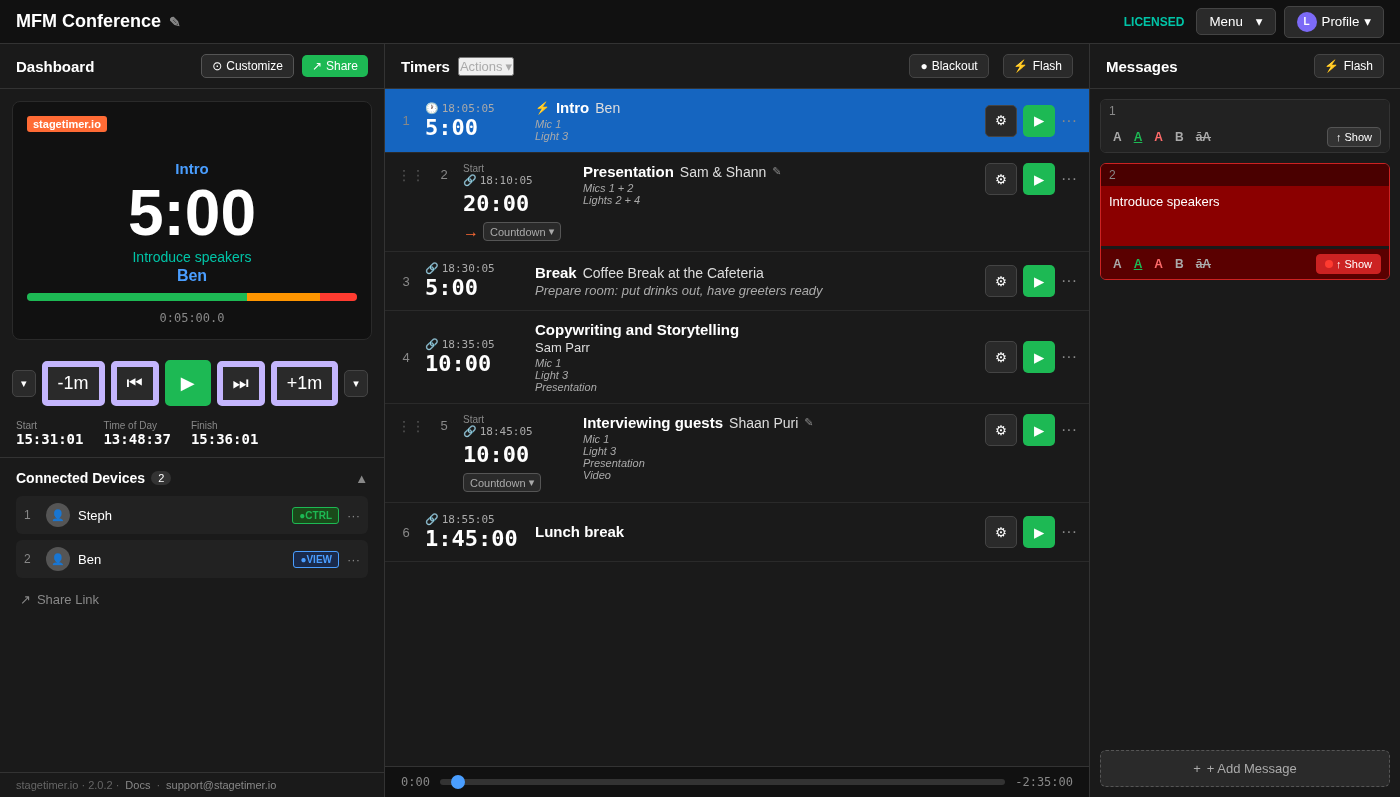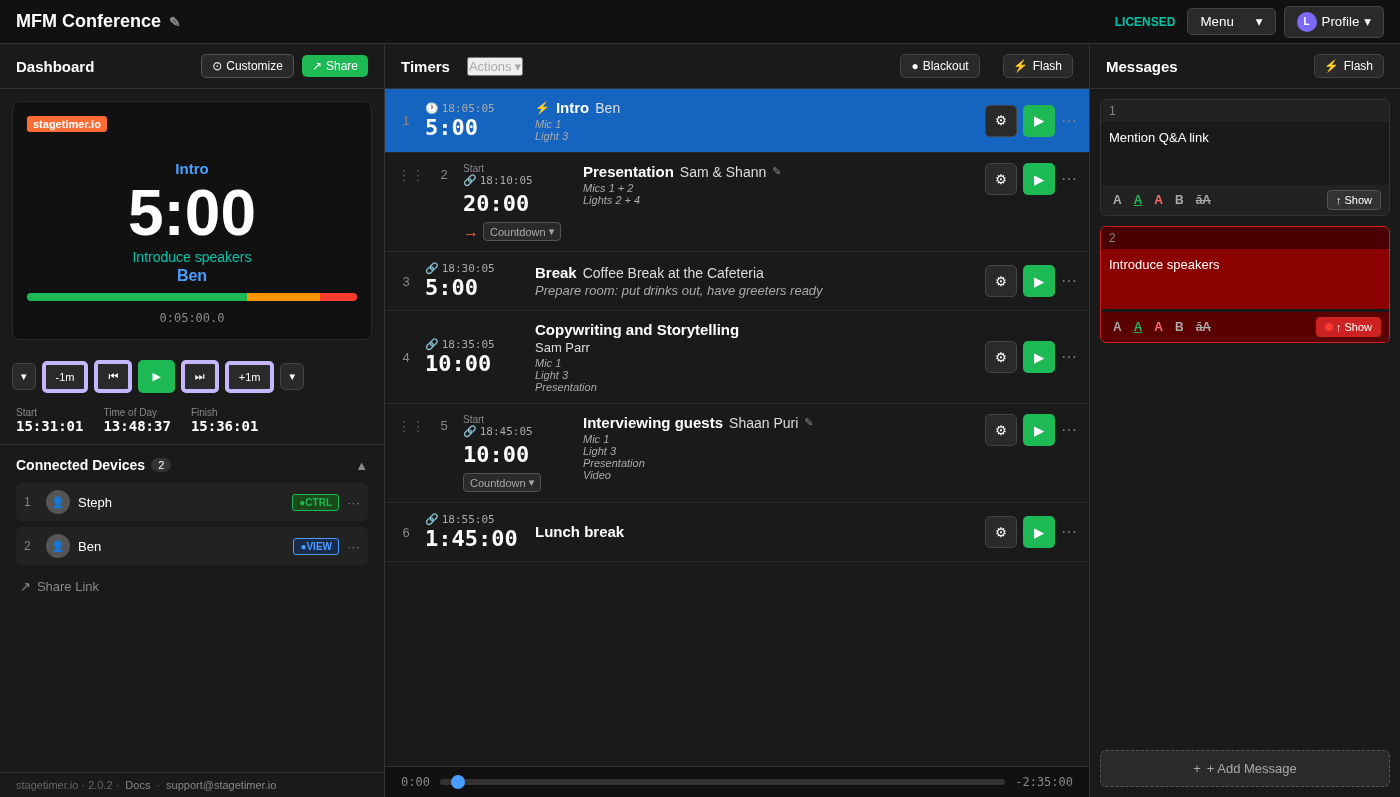--- a/index.html
+++ b/index.html
@@ -4,21 +4,21 @@
   <style>
     * { box-sizing: border-box; margin: 0; padding: 0; }
     body { background: #1a1a1a; color: #fff; font-family: -apple-system, BlinkMacSystemFont, 'Segoe UI', sans-serif; font-size: 13px; overflow: hidden; width: 1400px; height: 797px; }
 
     
     .topnav { display: flex; align-items: center; background: #111; height: 44px; padding: 0 16px; border-bottom: 1px solid #333; }
     .topnav-title { font-size: 18px; font-weight: 700; color: #fff; display: flex; align-items: center; gap: 8px; }
     .topnav-title .edit-icon { color: #888; font-size: 14px; cursor: pointer; }
     .topnav-spacer { flex: 1; }
     .licensed-badge { color: #00c4a7; font-weight: 700; font-size: 12px; margin-right: 12px; }
-    .menu-btn { background: #2a2a2a; border: 1px solid #444; color: #fff; padding: 5px 12px; border-radius: 5px; cursor: pointer; display: flex; align-items: center; gap: 22px; }
+    .menu-btn { background: #2a2a2a; border: 1px solid #444; color: #fff; padding: 5px 12px; border-radius: 5px; cursor: pointer; display: flex; align-items: center; gap: 13px; }
     .profile-btn { background: #2a2a2a; border: 1px solid #444; color: #fff; padding: 5px 12px; border-radius: 5px; cursor: pointer; display: flex; align-items: center; gap: 5px; margin-left: 8px; }
     .profile-avatar { width: 20px; height: 20px; background: #7c6af7; border-radius: 50%; display: flex; align-items: center; justify-content: center; font-size: 10px; font-weight: 700; }
 
     
     .main { display: flex; height: calc(797px - 44px); }
 
     
     .left-panel { width: 385px; min-width: 385px; background: #1a1a1a; border-right: 1px solid #333; display: flex; flex-direction: column; }
     .dashboard-header { display: flex; align-items: center; padding: 10px 16px; border-bottom: 1px solid #333; gap: 8px; }
     .dashboard-title { font-size: 15px; font-weight: 600; flex: 1; }
@@ -33,21 +33,21 @@
     .timer-preview-subtitle { color: #00c4a7; font-size: 14px; margin-bottom: 2px; }
     .timer-preview-name { color: #4a9eff; font-size: 16px; font-weight: 600; margin-bottom: 8px; }
     .timer-preview-bar { height: 8px; background: #333; border-radius: 4px; overflow: hidden; display: flex; margin-bottom: 10px; }
     .timer-preview-bar-green { background: #1db954; flex: 6; }
     .timer-preview-bar-orange { background: #ff9500; flex: 2; }
     .timer-preview-bar-red { background: #ff3b30; flex: 1; }
     .timer-preview-elapsed { color: #888; font-size: 12px; font-family: monospace; }
 
     
     .controls { display: flex; align-items: center; gap: 6px; padding: 8px 12px; }
-    .ctrl-btn { background: #2a2a2a; border: 4px solid #c4b5fd; color: #fff; padding: 6px 10px; border-radius: 5px; cursor: pointer; font-size: 11px; display: flex; align-items: center; gap: 3px; }
+    .ctrl-btn { background: #2a2a2a; border: 6px solid #c4b5fd; color: #fff; padding: 6px 10px; border-radius: 5px; cursor: pointer; font-size: 18px; display: flex; align-items: center; gap: 3px; }
     .ctrl-btn.play { background: #1db954; border-color: #1db954; }
     .ctrl-btn-arrow { background: #2a2a2a; border: 1px solid #444; color: #fff; padding: 6px 8px; border-radius: 5px; cursor: pointer; font-size: 11px; }
 
     
     .time-info { display: flex; gap: 20px; padding: 6px 16px 10px; border-bottom: 1px solid #333; }
     .time-info-item { display: flex; flex-direction: column; }
     .time-info-label { font-size: 10px; color: #888; }
     .time-info-value { font-size: 14px; font-weight: 600; font-family: monospace; }
 
     
@@ -64,21 +64,21 @@
     .device-badge.view { background: #1a2a4a; color: #4a9eff; border: 1px solid #4a9eff; }
     .device-menu { color: #888; cursor: pointer; }
     .share-link-btn { display: flex; align-items: center; gap: 6px; color: #888; font-size: 13px; cursor: pointer; padding: 8px 4px; }
 
     
     .bottom-bar { font-size: 11px; color: #666; padding: 6px 16px; border-top: 1px solid #333; display: flex; gap: 6px; }
     .bottom-bar a { color: #888; text-decoration: none; }
 
     
     .middle-panel { flex: 1; display: flex; flex-direction: column; background: #1a1a1a; border-right: 1px solid #333; overflow: hidden; }
-    .timers-header { display: flex; align-items: center; padding: 10px 16px; border-bottom: 1px solid #333; gap: 17px; }
+    .timers-header { display: flex; align-items: center; padding: 10px 16px; border-bottom: 1px solid #333; gap: 8px; }
     .timers-title { font-size: 15px; font-weight: 600; }
     .actions-btn { color: #aaa; font-size: 13px; cursor: pointer; display: flex; align-items: center; gap: 3px; }
     .timers-header-spacer { flex: 1; }
     .blackout-btn { background: #2a2a2a; border: 1px solid #444; color: #fff; padding: 4px 10px; border-radius: 5px; cursor: pointer; font-size: 12px; display: flex; align-items: center; gap: 4px; }
     .flash-btn { background: #2a2a2a; border: 1px solid #444; color: #fff; padding: 4px 10px; border-radius: 5px; cursor: pointer; font-size: 12px; display: flex; align-items: center; gap: 4px; margin-left: 6px; }
 
     
     .timer-list { flex: 1; overflow-y: auto; }
     .timer-list::-webkit-scrollbar { width: 4px; }
     .timer-list::-webkit-scrollbar-track { background: #1a1a1a; }
@@ -480,21 +480,20 @@
         <span>Flash</span>
       </button>
     </div>
 
     <div class="messages-list">
 
       <div class="message-card">
         <div class="message-card-header">
           <span class="message-card-num">1</span>
         </div>
-        <textarea class="message-card-textarea" style="">Mention Q&amp;A link</textarea>
         <div class="message-card-toolbar">
           <button class="msg-tool-btn">A</button>
           <button class="msg-tool-btn green">A</button>
           <button class="msg-tool-btn red">A</button>
           <button class="msg-tool-btn">B</button>
           <button class="msg-tool-btn" style="text-decoration:line-through;">āA</button>
           <button class="msg-show-btn">
             <span>↑</span>
             <span>Show</span>
           </button>

